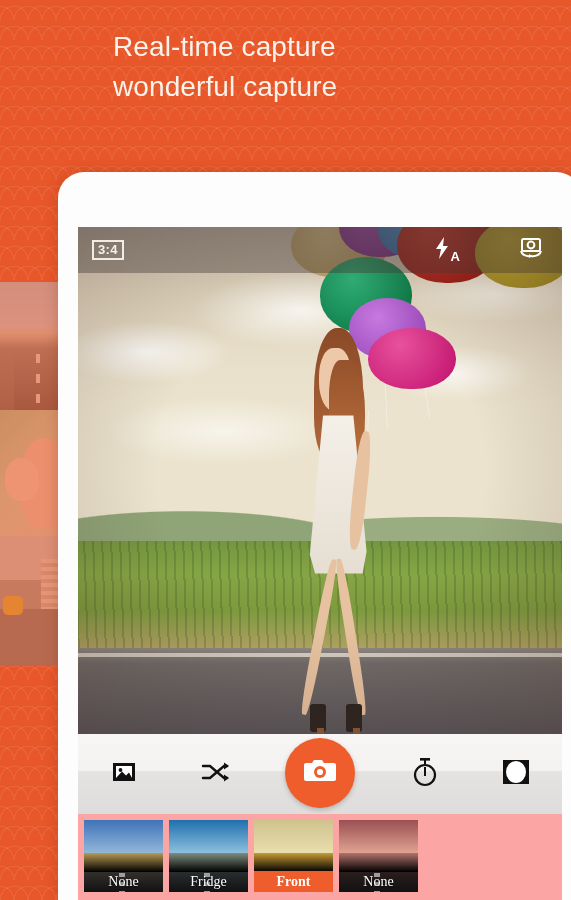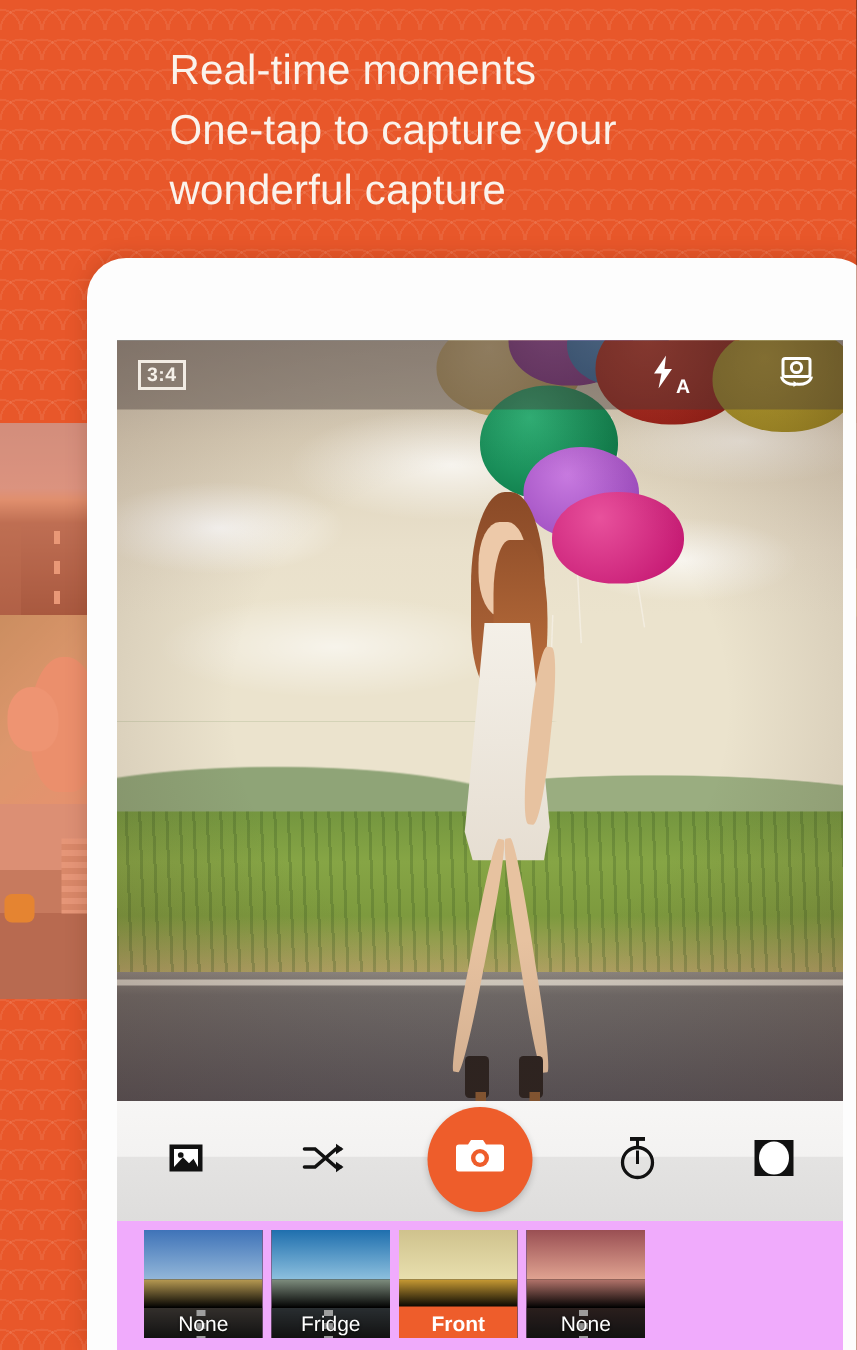--- a/index.html
+++ b/index.html
@@ -157,21 +157,21 @@
   #toolbar{position:absolute;left:0;right:0;top:507px;height:80px;
     background:linear-gradient(#f7f6f5 0%, #f3f2f1 46%, #e4e3e2 47%, #dedddc 100%);
     display:flex;align-items:center;justify-content:space-around;}
   .tool{width:44px;height:44px;display:flex;align-items:center;justify-content:center;}
   #shutter{width:70px;height:70px;border-radius:50%;background:#EE5D2B;
     display:flex;align-items:center;justify-content:center;
     box-shadow:0 2px 5px rgba(0,0,0,.2);margin-top:-2px;}
 
   
   #filter-strip{position:absolute;left:0;right:0;top:587px;bottom:0;
-    background:#f0abfc;display:flex;gap:6px;padding:6px 0 0 18px;box-sizing:border-box;overflow:hidden;}
+    background:#fca5a5;display:flex;gap:6px;padding:6px 0 0 6px;box-sizing:border-box;overflow:hidden;font-family:Liberation Serif, serif;}
   .filter{position:relative;width:79px;flex:0 0 79px;height:72px;overflow:hidden;background:#000;}
   .f-art{position:absolute;inset:0;}
   .f-sky{position:absolute;left:0;right:0;top:0;height:46%;}
   .f-ground{position:absolute;left:0;right:0;top:46%;height:26%;}
   .f-road{position:absolute;left:0;right:0;top:72%;bottom:0;}
   .f-lane{position:absolute;left:44%;width:8%;top:74%;bottom:0;
     background:repeating-linear-gradient(rgba(255,255,255,.85) 0 4px, transparent 4px 9px);}
   .f-label{position:absolute;left:0;right:0;bottom:0;height:21px;
     display:flex;align-items:center;justify-content:center;
     color:#fff;font-size:14px;background:rgba(0,0,0,.30);text-shadow:0 1px 2px rgba(0,0,0,.8);}
@@ -206,22 +206,21 @@
     </div>
   <div class="tile" style="height:128px">
     <div class="art art-car"></div>
     </div>
   <div class="tile" style="height:126px">
     <div class="art art-beach"></div>
     </div>
 </div>
 
 <div id="headline">
-  <div>Real-time moments</div>
-  <div>One-tap to capture your</div>
+  <div>Real-time capture</div>
   <div>wonderful capture</div>
 </div>
 
 <div id="phone">
   <div id="screen">
 
     <div id="viewfinder">
       <div class="vf-sky"></div>
       <div class="vf-clouds"></div>
       <div class="vf-hills"></div>

